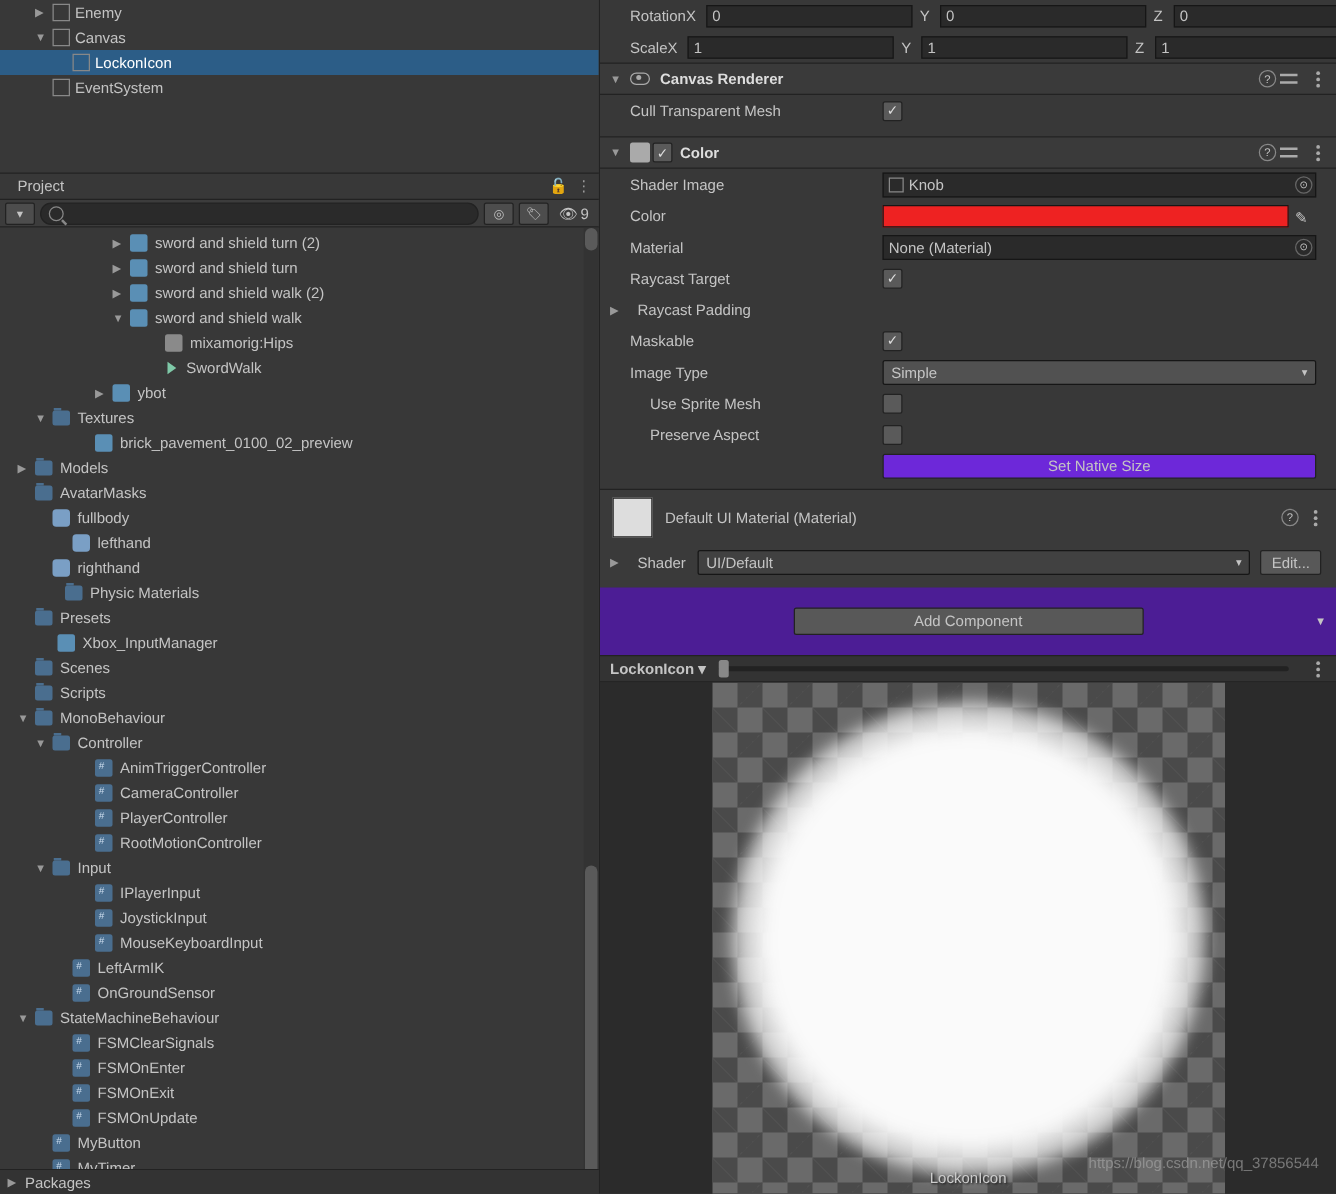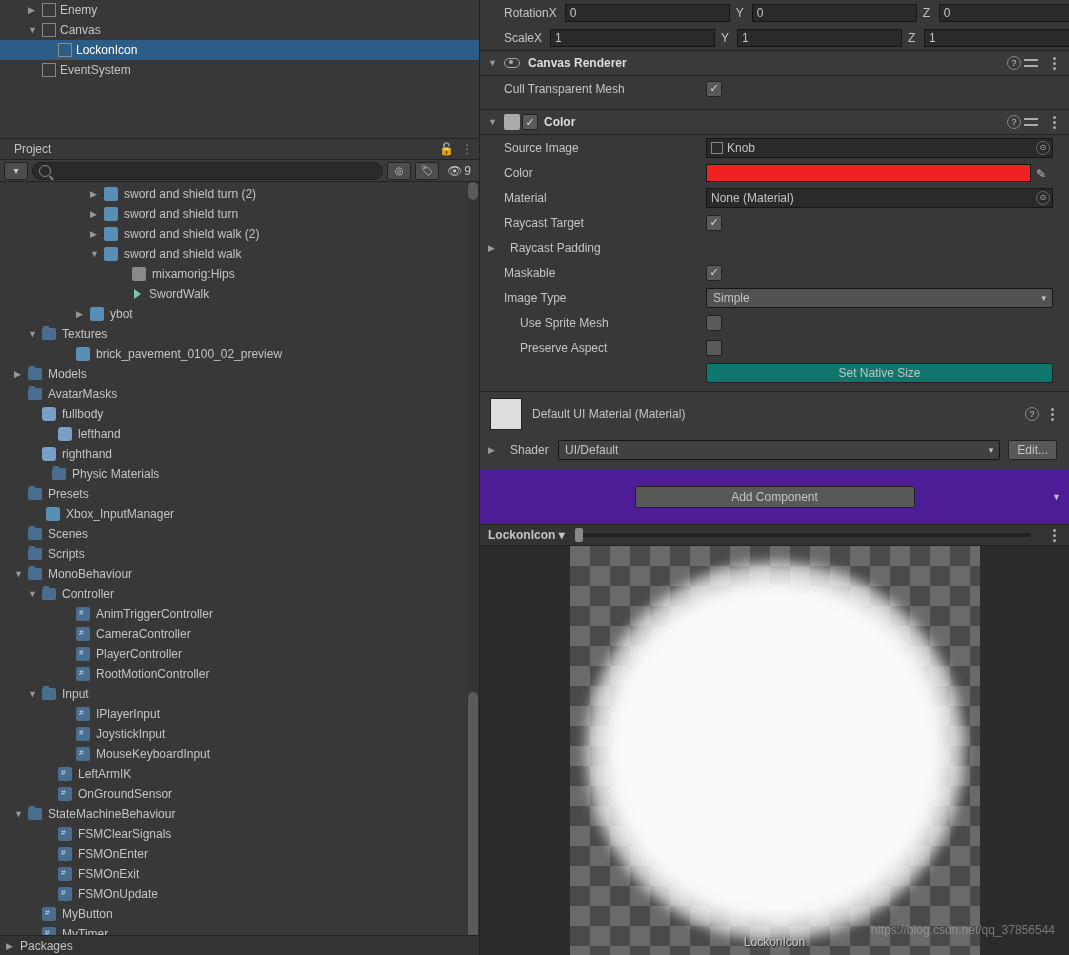--- a/index.html
+++ b/index.html
@@ -52,21 +52,21 @@
 .menu-dots { width: 14px; display: flex; flex-direction: column; align-items: center; gap: 2px; margin-left: 6px; }
 .menu-dots span { width: 3px; height: 3px; background: #aaa; border-radius: 50%; }
 .checkbox { width: 16px; height: 16px; background: #5a5a5a; border: 1px solid #222; border-radius: 2px; display: flex; align-items: center; justify-content: center; font-size: 11px; }
 .checkbox.checked::after { content: '✓'; color: #ddd; }
 .obj-field { flex: 1; background: #2a2a2a; border: 1px solid #161616; height: 20px; display: flex; align-items: center; padding: 0 4px; position: relative; }
 .obj-field .picker { position: absolute; right: 2px; width: 14px; height: 14px; border: 1px solid #666; border-radius: 50%; font-size: 8px; display: flex; align-items: center; justify-content: center; }
 .color-field { flex: 1; height: 18px; background: #e22; border: 1px solid #161616; position: relative; }
 .color-field .picker { position: absolute; right: -20px; top: 0; width: 18px; height: 18px; display: flex; align-items: center; justify-content: center; }
 .dropdown-field { flex: 1; background: #515151; border: 1px solid #161616; height: 20px; display: flex; align-items: center; padding: 0 6px; border-radius: 2px; position: relative; }
 .dropdown-field::after { content: '▾'; position: absolute; right: 6px; font-size: 9px; }
-.wide-button { flex: 1; background: #0f766e; border: 1px solid #222; height: 20px; display: flex; align-items: center; justify-content: center; border-radius: 2px; }
+.wide-button { flex: 1; background: #6d28d9; border: 1px solid #222; height: 20px; display: flex; align-items: center; justify-content: center; border-radius: 2px; }
 .material-section { display: flex; align-items: center; padding: 6px 10px; background: #3a3a3a; border-top: 1px solid #222; }
 .mat-preview { width: 32px; height: 32px; background: #ddd; margin-right: 10px; border: 1px solid #222; }
 .shader-row { display: flex; align-items: center; padding: 4px 12px 10px 56px; background: #3a3a3a; gap: 8px; }
 .add-component-row { padding: 16px 0; display: flex; justify-content: center; background: #4c1d95; position: relative; }
 .add-comp-btn { width: 280px; height: 22px; background: #585858; border: 1px solid #222; border-radius: 2px; display: flex; align-items: center; justify-content: center; }
 .ac-more { position: absolute; right: 8px; top: 22px; font-size: 9px; }
 .preview-header { height: 22px; background: #333; border-top: 1px solid #222; border-bottom: 1px solid #222; display: flex; align-items: center; padding: 0 8px; text-align: center; }
 .preview-header .ptab { font-weight: bold; }
 .slider-track { flex: 1; height: 4px; background: #222; margin: 0 10px; position: relative; border-radius: 2px; }
 .slider-thumb { position: absolute; width: 8px; height: 14px; background: #888; border-radius: 2px; top: -5px; left: 0; }
@@ -403,21 +403,21 @@
     <div class="icon-wrap">
         <div class="sliders-icon"></div>
       </div>
     <div class="menu-dots">
         <span></span>
         <span></span>
         <span></span>
       </div>
   </div>
   <div class="inspector-row">
-      <div class="prop-label">Source Image</div>
+      <div class="prop-label">Shader Image</div>
     <div class="obj-field">
         <span style="width:12px;height:12px;border:1px solid #888;margin-right:4px;"></span>
         <span>Knob</span>
         <div class="picker">⊙</div>
       </div>
   </div>
   <div class="inspector-row">
       <div class="prop-label">Color</div>
     <div class="color-field">
         <div class="picker">✎</div>

